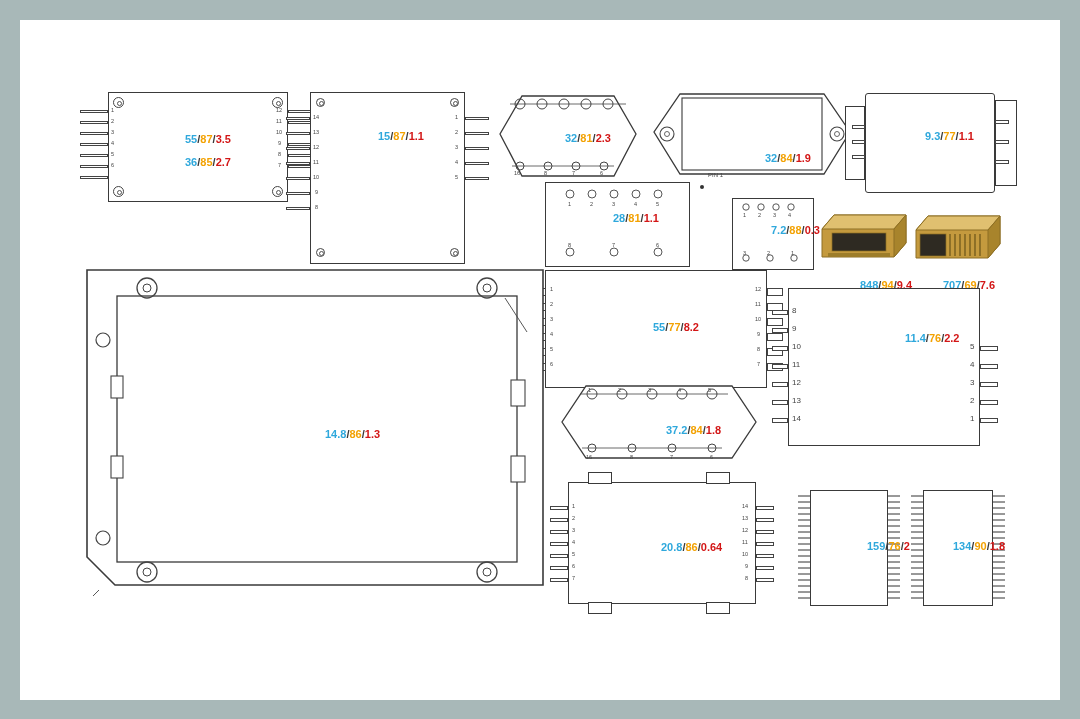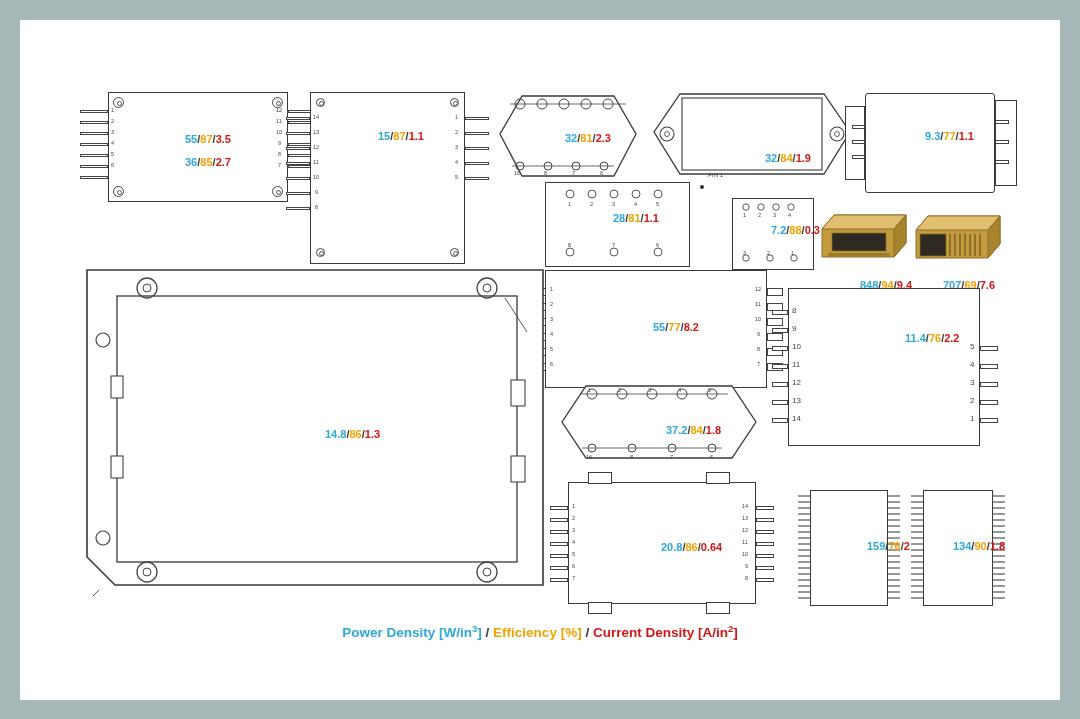--- a/index.html
+++ b/index.html
@@ -497,18 +497,15 @@
         <line x1="84" y1="90" x2="96" y2="90"></line>
           <line x1="84" y1="96" x2="96" y2="96"></line>
         <line x1="84" y1="102" x2="96" y2="102"></line>
           <line x1="84" y1="108" x2="96" y2="108"></line>
       </g>
     </svg>
     <div class="lbl" style="left:900px;top:520px;">
       <span class="a">134</span><span class="sep">/</span><span class="b">90</span><span class="sep">/</span><span class="c">1.8</span>
     </div>
 
-    <div class="legend" style="top:602px;">
-      <span class="l1"><span>Power Density [W/in</span><sup>3</sup><span>]</span></span><span class="sl"> / </span><span class="l2">Efficiency [%]</span><span class="sl"> / </span><span class="l3"><span>Current Density [A/in</span><sup>2</sup><span>]</span></span>
-    </div>
 
   </div>
 </div>
 
 </body></html>

